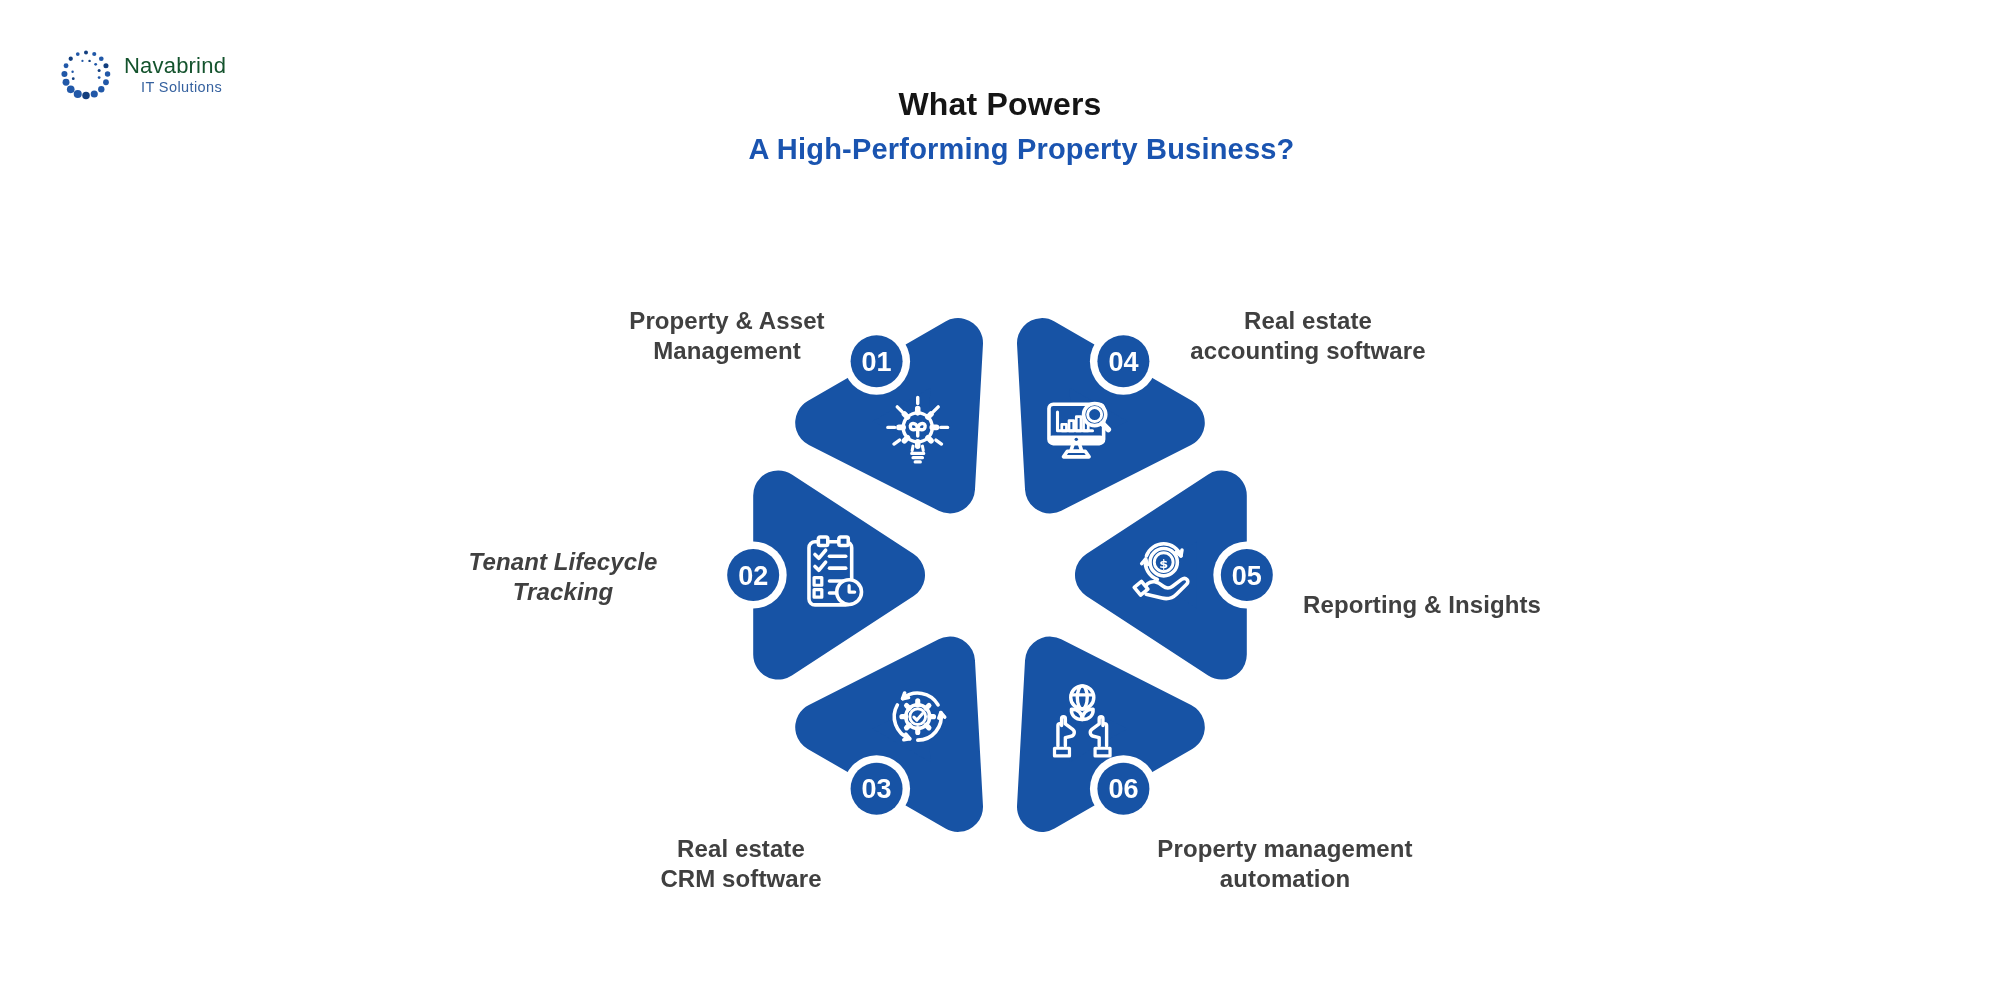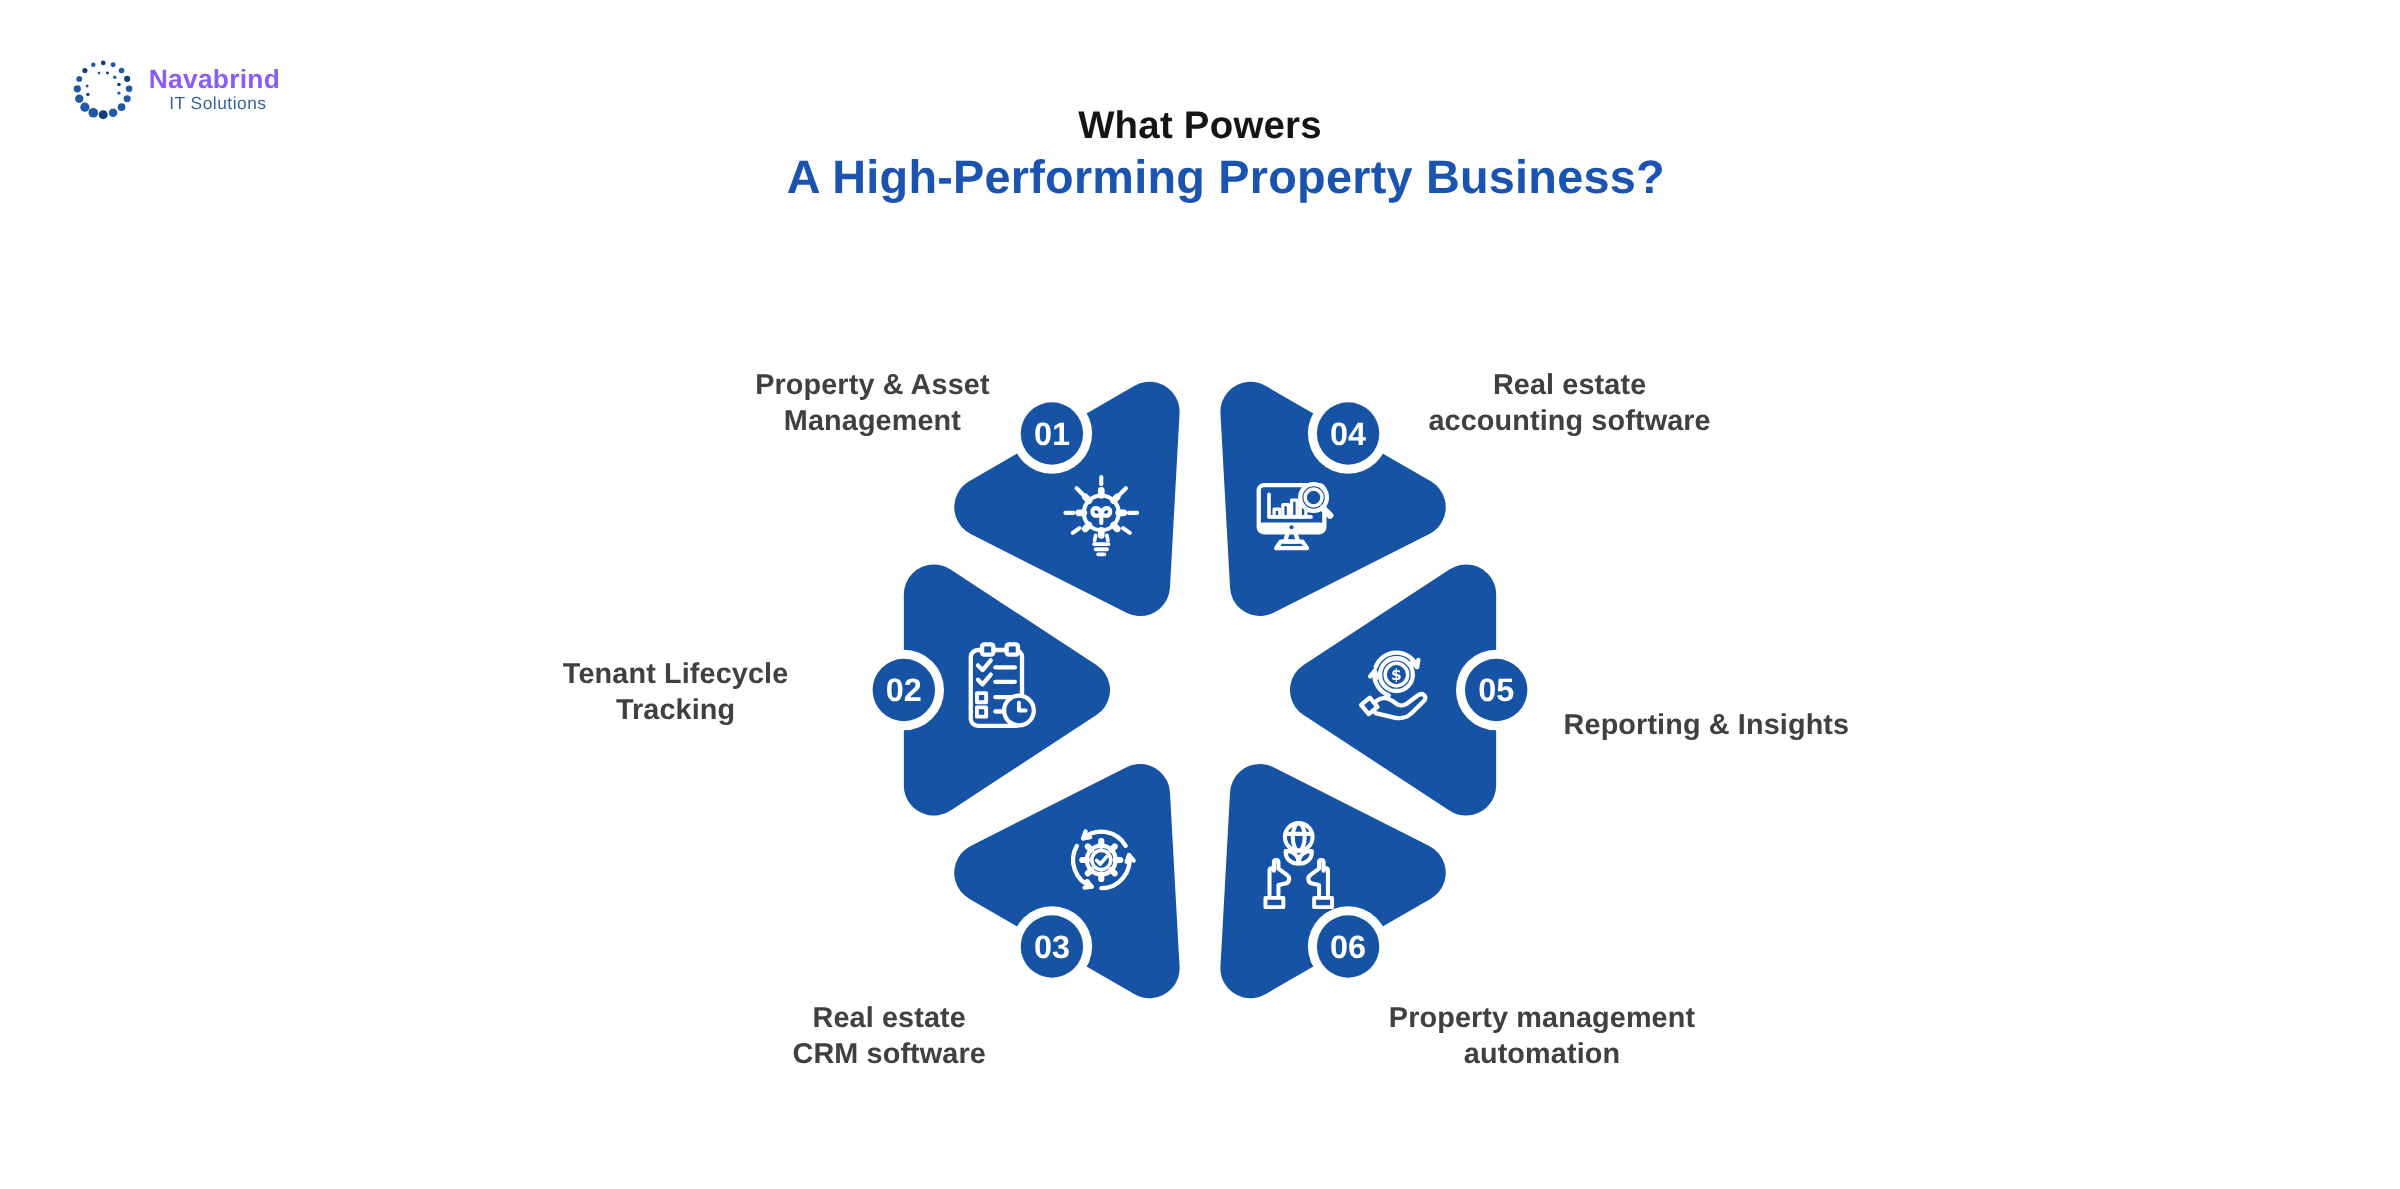--- a/index.html
+++ b/index.html
@@ -5,35 +5,35 @@
   :root{ --petal:#1753A5; }
   html,body{margin:0;padding:0;}
   body{
     width:2000px;height:991px;position:relative;overflow:hidden;
     background:#ffffff;font-family:"Liberation Sans", sans-serif;
   }
   
   .logo{position:absolute;left:56px;top:44px;display:flex;align-items:center;}
   .logo-mark{width:60px;height:60px;}
   .logo-text{margin-left:8px;}
-  .logo-name{font-size:22px;font-weight:700;color:#8b5cf6;line-height:24px;letter-spacing:0.2px;}
+  .logo-name{font-size:22px;font-weight:400;color:#14532d;line-height:24px;letter-spacing:0.2px;}
   .logo-tagline{font-size:14.5px;font-weight:400;color:#35619F;line-height:16px;margin-top:1px;letter-spacing:0.4px;margin-left:17px;}
   
   .title-wrap{position:absolute;left:0;top:86px;width:2000px;text-align:center;}
   .title-line1{font-size:32px;font-weight:700;color:#151515;line-height:36px;letter-spacing:0.2px;}
-  .title-line2{font-size:39px;font-weight:800;color:#1A54B0;line-height:46px;margin-top:4px;letter-spacing:0.2px;padding-left:43px;}
+  .title-line2{font-size:29px;font-weight:800;color:#1A54B0;line-height:46px;margin-top:4px;letter-spacing:0.2px;padding-left:43px;}
   
   #diagram-svg{position:absolute;left:0;top:0;width:2000px;height:991px;}
   .seg-label{
     position:absolute;transform:translate(-50%,-50%);text-align:center;
     font-size:24px;font-weight:600;color:#404040;line-height:30px;
     white-space:pre-line;letter-spacing:0.1px;
   }
   #label-0{left:727px;top:336px;}
-  #label-1{left:563px;top:577px;}
+  #label-1{left:563px;top:577px;font-style:italic;}
   #label-2{left:741px;top:864px;}
   #label-3{left:1308px;top:336px;}
   #label-4{left:1422px;top:605px;}
   #label-5{left:1285px;top:864px;}
 </style>
 </head>
 <body>
 
 <div class="logo">
   <svg class="logo-mark" viewBox="0 0 64 64">

